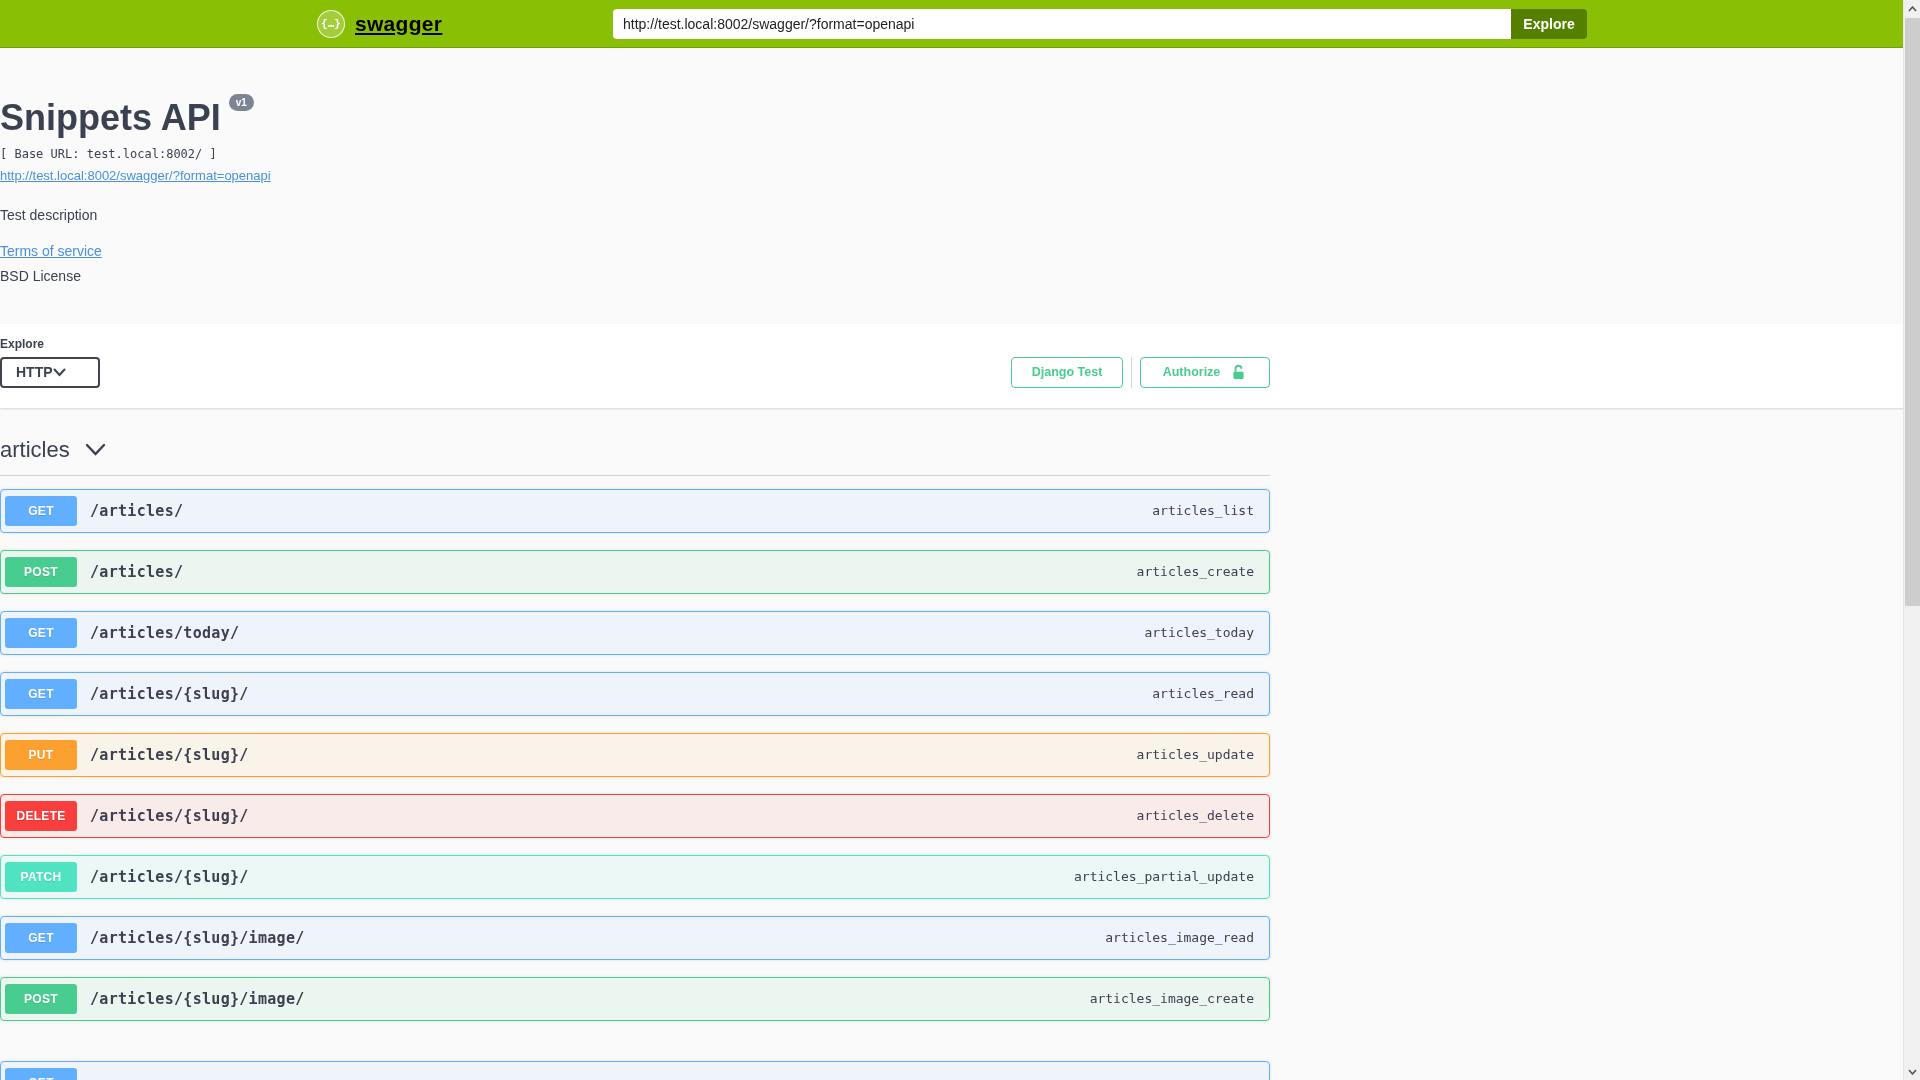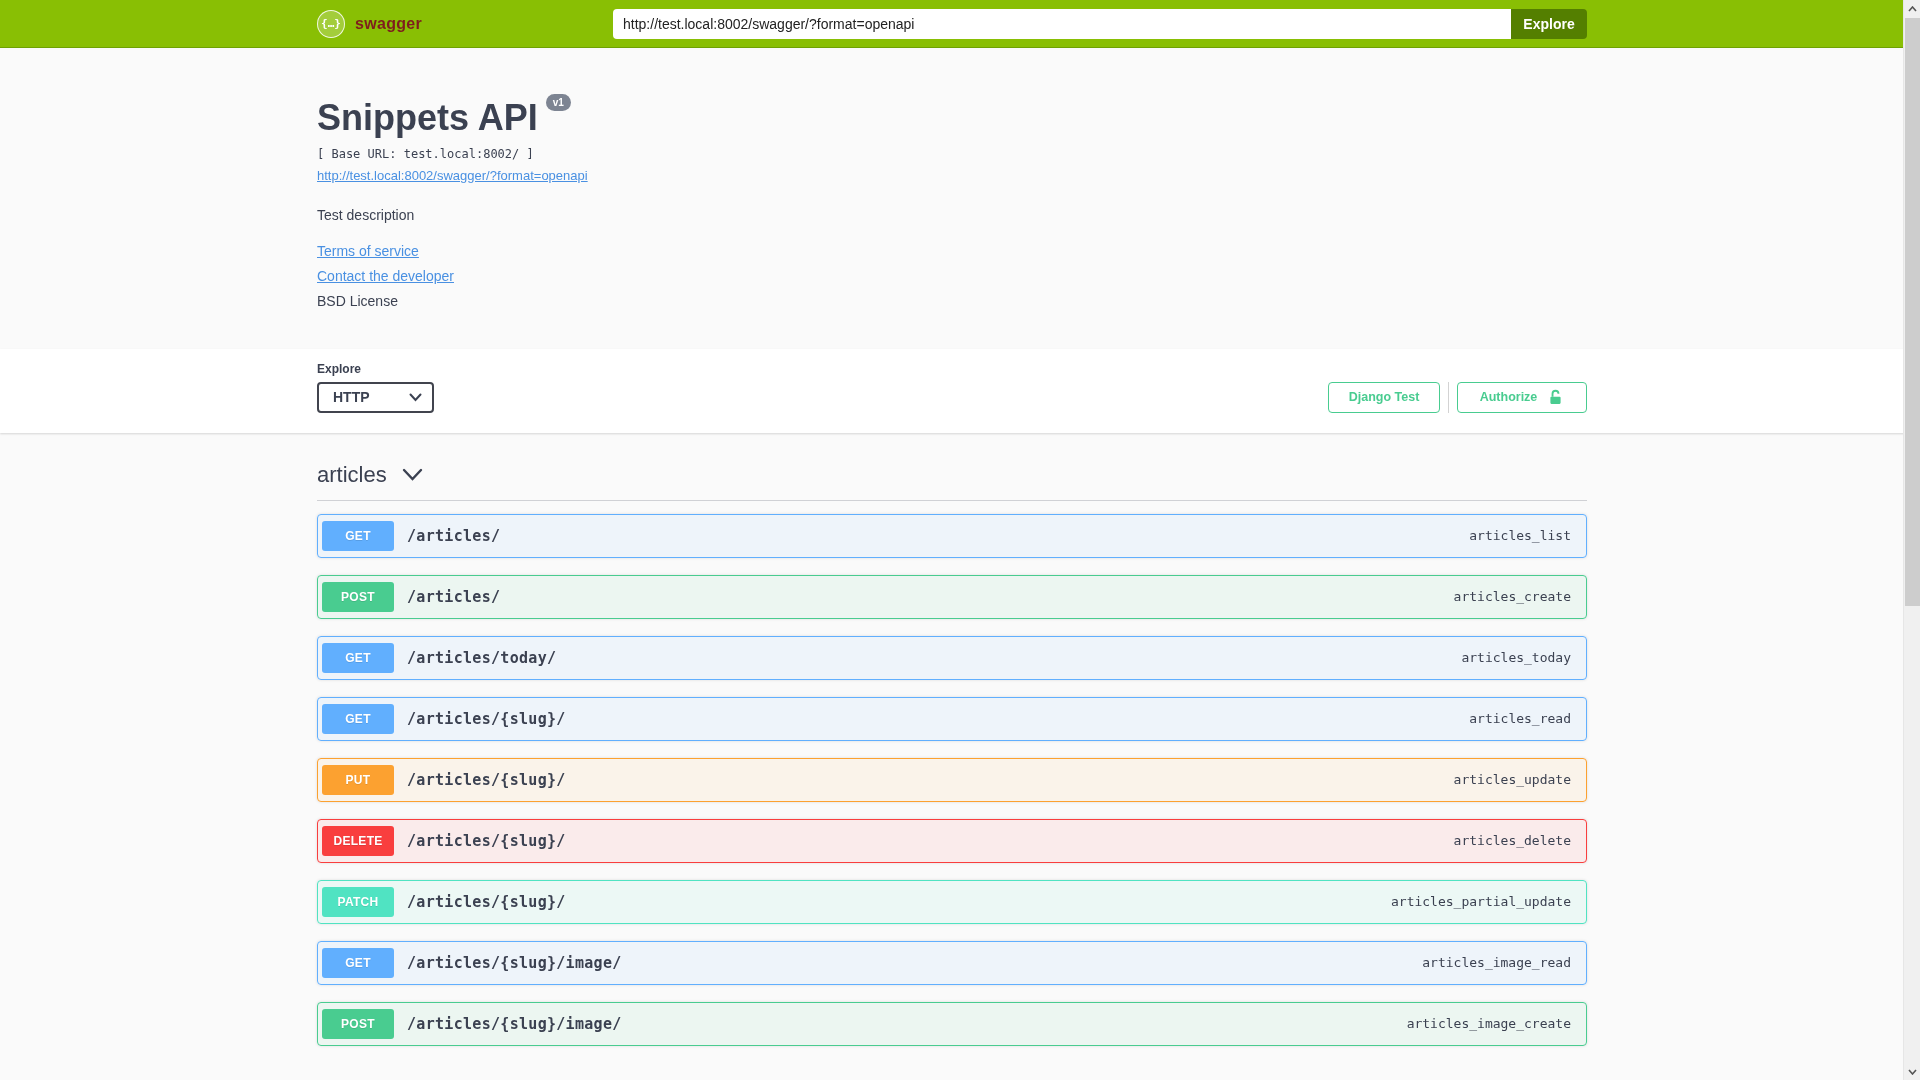--- a/index.html
+++ b/index.html
@@ -1,30 +1,30 @@
 <!DOCTYPE html>
 <html><head>
 <meta charset="utf-8">
 <style>
   * { margin:0; padding:0; box-sizing:border-box; }
   html,body { width:1920px; height:1080px; overflow:hidden; background:#fafafa;
               font-family:"Liberation Sans", sans-serif; color:#3b4151; }
 
-  .content-col { width:1270px; margin-left:317px; }
+  .content-col { width:1270px; }
 
   
   .topbar { height:48px; background:#89bf04; border-bottom:1px solid #6ea103; }
   .topbar-inner { width:1270px; margin-left:317px; height:100%;
                   display:flex; align-items:center; }
   .logo { display:flex; align-items:center; gap:10px; }
   .logo-circle { width:28px; height:28px; border-radius:50%;
                  background:rgba(255,255,255,0.22); border:1.5px solid rgba(255,255,255,0.85);
                  color:#fff; font-family:"DejaVu Sans Mono", monospace; font-size:11px;
                  font-weight:bold; display:flex; align-items:center; justify-content:center; }
-  .logo-text { color:#7f1d1d; font-size:16px; font-weight:bold; letter-spacing:0.3px; }
+  .logo-text { color:#000000; font-size:21px; font-weight:bold; letter-spacing:0.3px;text-decoration:underline; }
   .url-group { margin-left:auto; display:flex; height:30px; }
   .url-input { width:898px; height:30px; border:none; outline:none;
                border-radius:4px 0 0 4px; padding:0 10px; font-size:14px;
                color:#222; font-family:"Liberation Sans", sans-serif; }
   .explore-btn { width:76px; height:30px; border:none; border-radius:0 4px 4px 0;
                  background:#547f00; color:#fff; font-size:14px; font-weight:bold;
                  cursor:pointer; font-family:"Liberation Sans", sans-serif; }
 
   
   .info-section { padding-top:50px; padding-bottom:40px; background:#fafafa; }
@@ -41,24 +41,24 @@
   .info-link { display:inline-block; font-size:14px; color:#4990e2; text-decoration:underline; }
   .terms { margin-top:19px; }
   .contact { margin-top:7px; }
   .license { margin-top:8px; font-size:14px; color:#3b4151; }
 
   
   .scheme-container { background:#fff; box-shadow:0 1px 2px 0 rgba(0,0,0,0.15);
                       padding:13px 0 20px 0; }
   .scheme-inner { display:flex; justify-content:space-between; align-items:flex-end; }
   .schemes-label { font-size:12px; font-weight:bold; color:#3b4151; margin-bottom:6px; }
-  .schemes-select { width:117px; height:31px; border:2px solid #41444e; border-radius:4px;
+  .schemes-select { width:100px; height:31px; border:2px solid #41444e; border-radius:4px;
                     display:flex; align-items:center; padding:0 10px 0 14px;
                     font-size:14px; font-weight:bold; color:#3b4151; cursor:pointer;
-                    background:#fff; justify-content:space-between; }
+                    background:#fff; }
   .auth-wrapper { display:flex; align-items:center; }
   .auth-btn { height:31px; border:1px solid #49cc90; border-radius:4px; background:#fff;
               color:#49cc90; font-size:12.5px; font-weight:bold; cursor:pointer;
               display:flex; align-items:center; justify-content:center; gap:10px;
               font-family:"Liberation Sans", sans-serif; }
   .django-btn { width:112px; }
   .authorize-btn { width:130px; }
   .auth-divider { width:1px; height:31px; background:#d3d3d3; margin:0 8px; }
 
   
@@ -107,21 +107,20 @@
 
 <div class="info-section">
   <div class="content-col">
     <div>
       <span class="api-title">Snippets API</span><span class="version-badge">v1</span>
     </div>
     <div class="base-url">[ Base URL: test.local:8002/ ]</div>
     <a class="spec-link" href="#">http://test.local:8002/swagger/?format=openapi</a>
     <div class="description">Test description</div>
     <div class="terms"><a class="info-link" href="#">Terms of service</a></div>
-    <div class="contact"><a class="info-link" href="#">Contact the developer</a></div>
     <div class="license">BSD License</div>
   </div>
 </div>
 
 <div class="scheme-container">
   <div class="content-col scheme-inner">
     <div>
       <div class="schemes-label">Explore</div>
       <div class="schemes-select">
         <span>HTTP</span>

